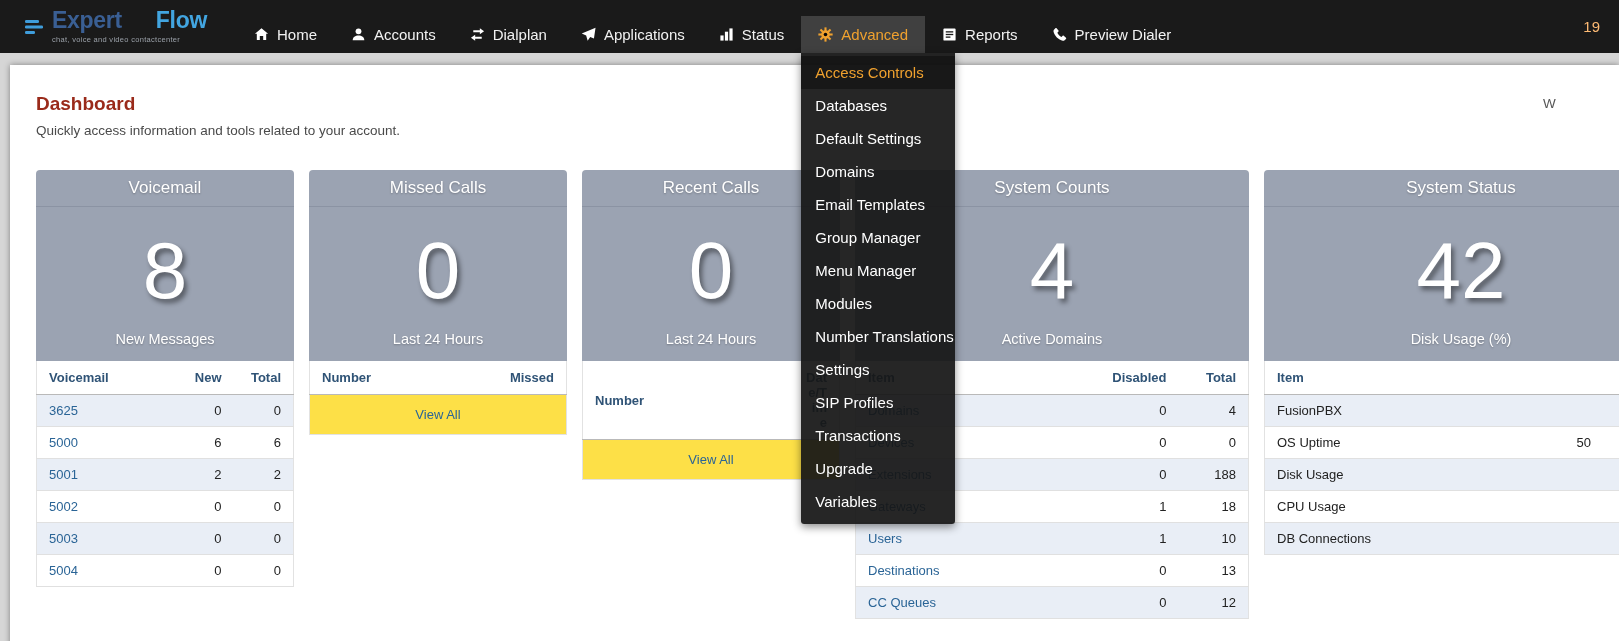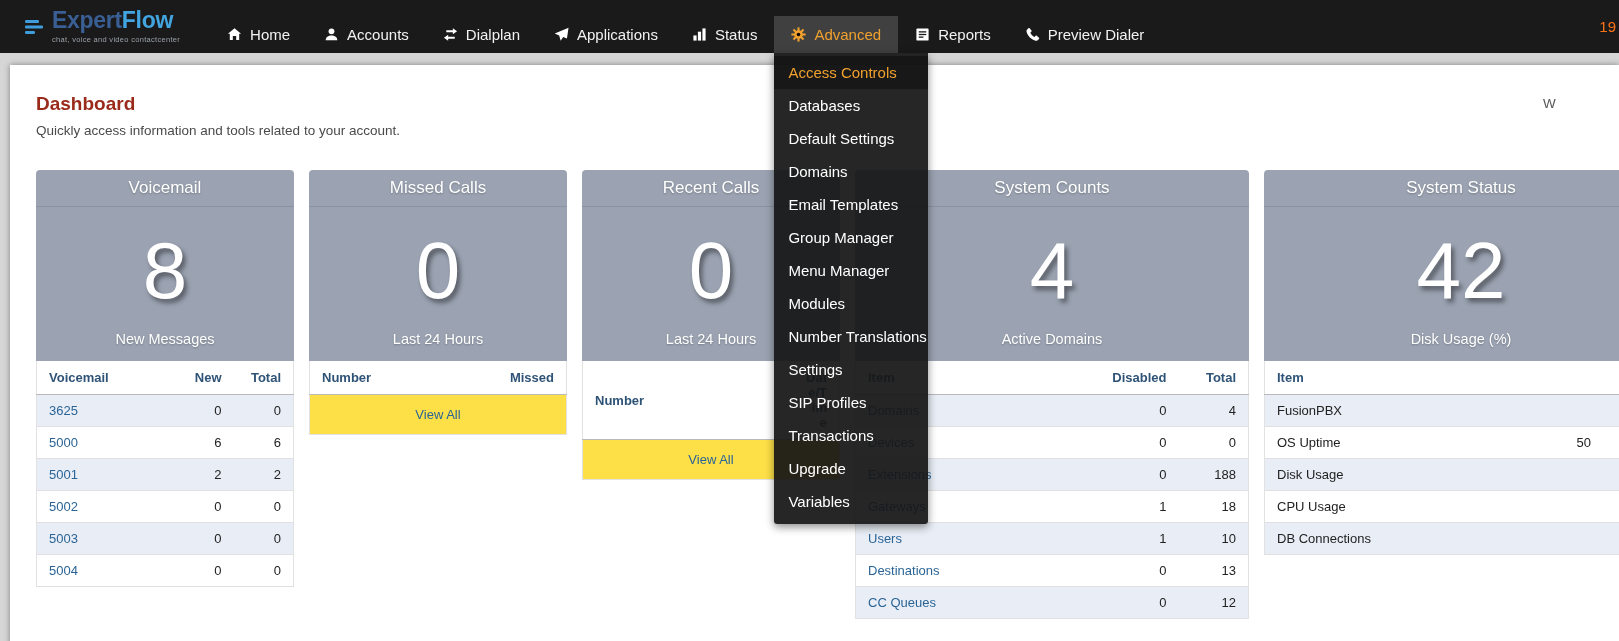--- a/index.html
+++ b/index.html
@@ -11,31 +11,31 @@
   }
   
   .navbar {
     height:53px; background:#1a1a1a; display:flex; align-items:stretch;
     position:relative; z-index:60; color:#f2f2f2;
   }
   .brand { display:flex; align-items:center; gap:7px; padding-left:25px; cursor:pointer; }
   .brand-text { line-height:1; }
   .brand-line { font-size:23px; font-weight:bold; letter-spacing:-0.3px; }
   .b1 { color:#3a5f94; }
-  .b2 { color:#42a5e0; }
+  .b2 { color:#42a5e0;margin-left:34px; }
   .tagline { color:#9aa0a8; font-size:7.5px; margin-top:4px; letter-spacing:0.3px; }
   .nav-list { list-style:none; display:flex; margin:0 0 0 30px; padding:0; }
   .nav-item {
     display:flex; align-items:center; gap:8px; padding:0 17px;
     font-size:15px; cursor:pointer; white-space:nowrap; position:relative;margin-top:16px;
   }
   .nav-item svg { width:15px; height:15px; fill:#ffffff; flex:0 0 auto; }
   .nav-item.active { background:#404040; color:#f0a12e; }
   .nav-item.active > svg { fill:#f0a12e; }
-  .clock { margin-left:auto; display:flex; align-items:center; font-size:15px; color:#f97316; padding-right:3px; }
+  .clock { margin-left:auto; display:flex; align-items:center; font-size:15px; color:#fdba74; padding-right:19px; }
   
   .menu {
     position:absolute; top:100%; left:0; width:154px;
     background:rgba(22,22,22,0.93);
     box-shadow:0 3px 9px rgba(0,0,0,0.45);
     border-radius:0 0 3px 3px; padding:3px 0 6px; z-index:100;
   }
   .menu-item { padding:8px 14px; font-size:15px; color:#ffffff; cursor:pointer; }
   .menu-item.active { color:#f0a12e; background:rgba(0,0,0,0.35); }
   

